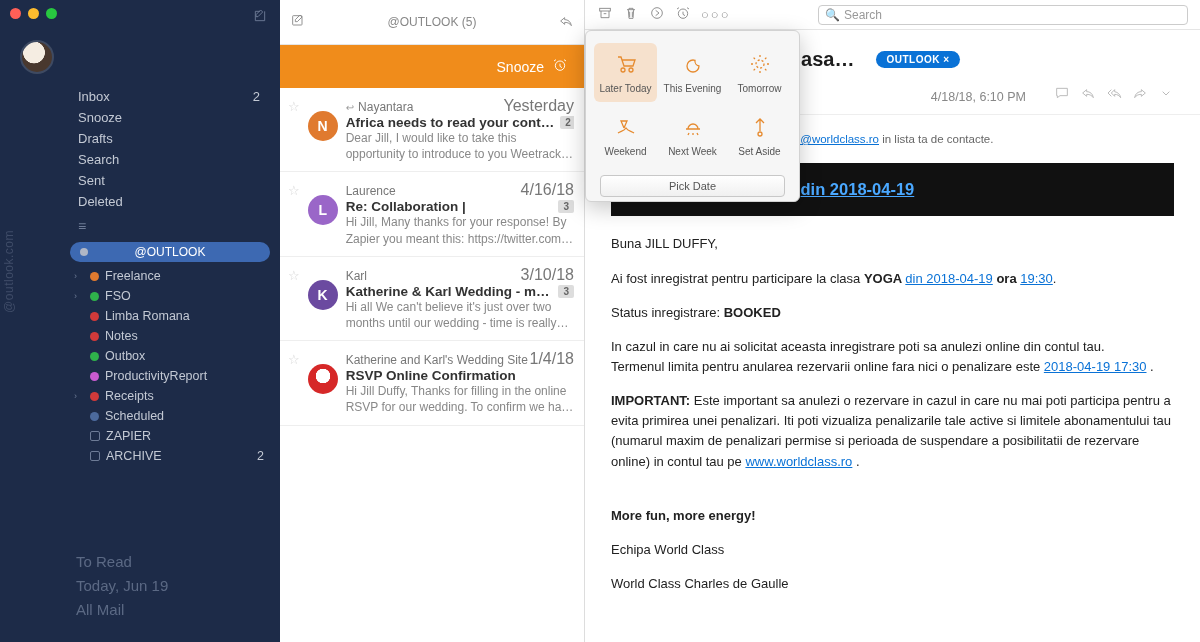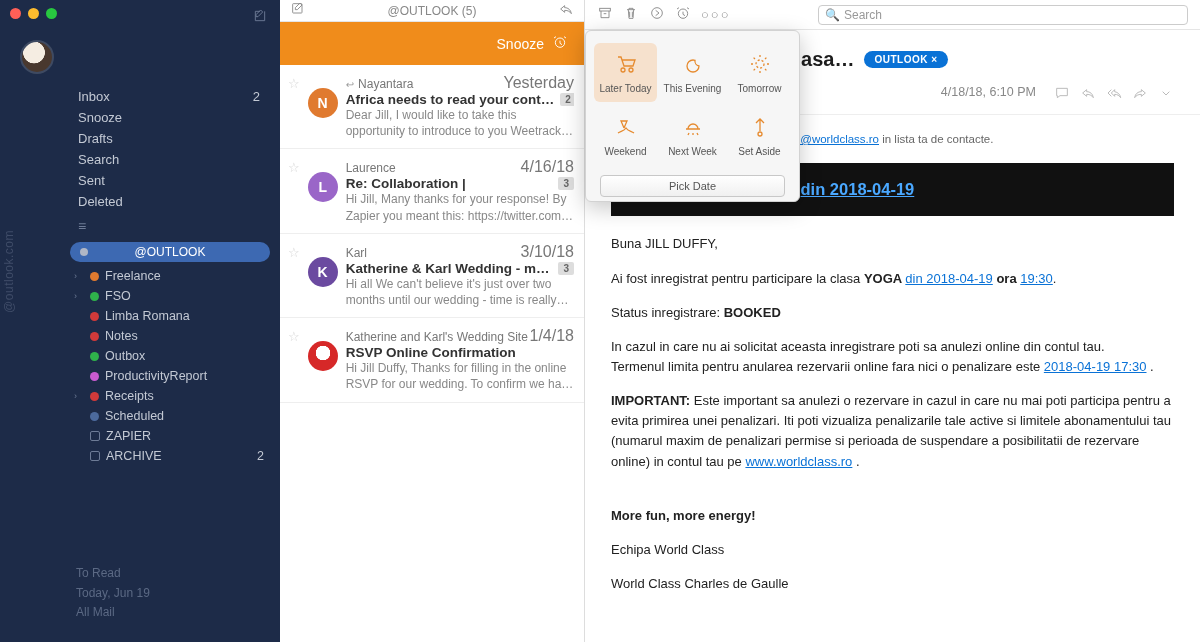--- a/index.html
+++ b/index.html
@@ -22,25 +22,25 @@
 .sb-row .cnt { color: #c3c9d4; }
 .sb-ham { padding: 6px 0 4px 78px; color: #6d7b96; letter-spacing: 2px; font-size: 14px;}
 .acct { margin: 4px 10px 4px 70px; background: #3d69b2; color: #fff; border-radius: 10px; padding: 3px 10px; text-align: center; font-size: 12px; position: relative; }
 .acct-dot { position: absolute; left: 10px; top: 6px; width: 8px; height: 8px; border-radius: 50%; background: #b0b7c6; }
 .folders { padding-left: 70px; }
 .frow { display: flex; align-items: center; gap: 6px; padding: 3px 16px 3px 4px; font-size: 12.5px; cursor: default; position: relative; }
 .chev { width: 10px; color: #6d7b96; font-size: 9px; }
 .dot { width: 9px; height: 9px; border-radius: 50%; flex: none; }
 .frow .cnt { margin-left: auto; color: #c3c9d4; }
 .sqico { width: 10px; height: 10px; border: 1px solid #6d7b96; border-radius: 2px; }
-.sb-foot { margin-top: auto; padding: 0 0 20px 76px; color: #5b6984; font-size: 12px; line-height: 1.6; }
+.sb-foot { margin-top: auto; padding: 0 0 20px 76px; color: #5b6984; font-size: 15px; line-height: 1.6; }
 
 
 .msglist { width: 305px; border-right: 1px solid #ddd; display: flex; flex-direction: column; background: #fff; }
-.ml-toolbar { height: 22px; display: flex; align-items: center; padding: 0 10px; color: #8a8a8a; border-bottom: 1px solid #e5e5e5; gap: 8px; justify-content: center; }
+.ml-toolbar { height: 45px; display: flex; align-items: center; padding: 0 10px; color: #8a8a8a; border-bottom: 1px solid #e5e5e5; gap: 8px; justify-content: center; }
 .ml-toolbar .title { flex: 1; text-align: center; font-size: 12px; color: #888; }
 .snooze-hdr { background: #f08c1b; color: #fff; padding: 12px 16px; display: flex; justify-content: flex-end; align-items: center; gap: 8px; font-size: 14px; }
 .msg { display: flex; padding: 9px 10px 9px 8px; border-bottom: 1px solid #eee; gap: 8px; cursor: default; }
 .star { color: #d5d5d5; font-size: 13px; padding-top: 2px; }
 .av { width: 30px; height: 30px; border-radius: 50%; display: flex; align-items: center; justify-content: center; color: #fff; font-weight: 600; font-size: 14px; flex: none; margin-top: 14px; }
 .av-img { background: radial-gradient(circle at 50% 40%, #fff 0 30%, #d62828 32% 100%); }
 .mbody { flex: 1; min-width: 0; }
 .mtop { display: flex; justify-content: space-between; align-items: baseline; }
 .mtop .from { font-size: 12px; color: #777; }
 .mtop .date { font-size: 16px; color: #777; }
@@ -49,21 +49,21 @@
 .badge { background: #ddd; color: #666; font-size: 10px; padding: 1px 5px; border-radius: 2px; font-weight: 600; flex: none; }
 .prev { font-size: 12px; color: #888; line-height: 1.35; display: -webkit-box; -webkit-line-clamp: 2; -webkit-box-orient: vertical; overflow: hidden; }
 
 
 .reader { flex: 1; display: flex; flex-direction: column; position: relative; }
 .rd-toolbar { height: 30px; display: flex; align-items: center; padding: 0 12px; gap: 10px; border-bottom: 1px solid #e5e5e5; color: #8a8a8a; }
 .rd-toolbar .sp { flex: 1; }
 .search { display: flex; align-items: center; gap: 4px; border: 1px solid #ccc; border-radius: 4px; padding: 2px 6px; width: 370px; font-size: 12px; color: #999; }
 .rd-head { padding: 18px 26px 8px 26px; }
 .rd-head h1 { font-size: 20px; font-weight: 700; color: #1d1d1d; display: flex; align-items: center; gap: 10px; }
-.pill { background: #0a72d6; color: #fff; font-size: 10px; padding: 3px 10px; border-radius: 10px; font-weight: 600; letter-spacing: .5px; margin-left: 0; }
+.pill { background: #0a72d6; color: #fff; font-size: 10px; padding: 3px 10px; border-radius: 10px; font-weight: 600; letter-spacing: .5px; margin-left: 12px; }
 .rd-meta { display: flex; justify-content: space-between; align-items: center; padding: 6px 26px 10px 26px; color: #888; font-size: 12.5px; border-bottom: 1px solid #eee; }
 .rd-meta .icons { display: flex; gap: 10px; color: #b6b6b6; }
 .rd-content { padding: 16px 26px; overflow-y: auto; font-size: 13px; line-height: 1.55; color: #222; }
 .banner { background: #111; color: #fff; padding: 14px 18px; font-weight: 700; font-size: 16.5px; margin: 10px 0 18px 0; }
 .banner a { color: #4aa8ff; text-decoration: underline; }
 a.lnk { color: #0a72d6; text-decoration: underline; }
 .rd-content p { margin: 0 0 14px 0; }
 .notice { color: #666; font-size: 11.5px; }
 
 
@@ -354,21 +354,21 @@
     </div>
 
     <div class="rd-head">
       <h1>
         <span>are inregistrare la clasa…</span>
         <span class="pill">OUTLOOK ×</span>
       </h1>
     </div>
     <div class="rd-meta">
       <span>@outlook.com</span>
-      <span style="display:flex;align-items:flex-start;gap:18px;">
+      <span style="display:flex;align-items:flex-end;gap:28px;">
         <span>4/18/18, 6:10 PM</span>
         <span class="icons">
           <span><svg class="ico-svg" viewBox="0 0 24 24">
                 <path d="M4 5h16v11H9l-4 3v-3H4z"></path>
               </svg></span>
           <span><svg class="ico-svg" viewBox="0 0 24 24">
                 <path d="M10 7l-6 5 6 5v-3c5 0 8 2 10 5-1-6-5-9-10-9V7z"></path>
               </svg></span>
           <span><svg class="ico-svg" viewBox="0 0 24 24">
                 <path d="M8 7l-5 5 5 5M13 7l-5 5 5 5v-3c4 0 7 2 9 5-1-5-4-8-9-9V7z"></path>

